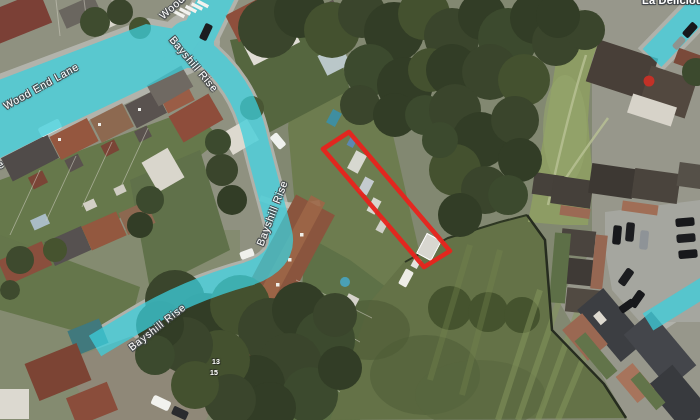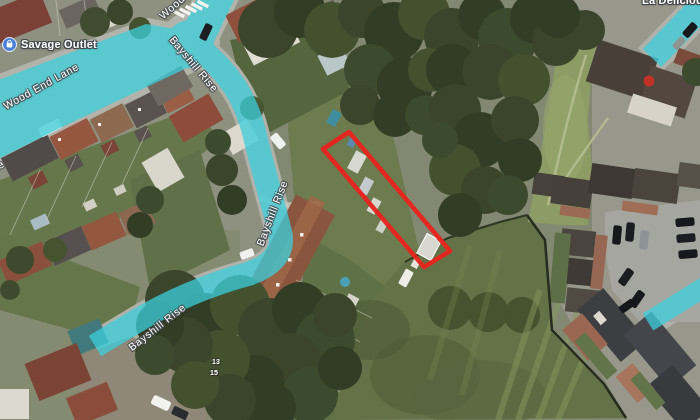--- a/index.html
+++ b/index.html
@@ -497,28 +497,20 @@
   <polygon fill="none" stroke-width="4.5" stroke-linejoin="round" opacity="0.95" points="323,149 349,132 450,251 424,267" stroke="#E8231C"></polygon>
 </svg>
 
   <div class="maplabel" id="lbl-wel">Wood End Lane</div>
   <div class="maplabel" id="lbl-wel2">Wood End Lane</div>
   <div class="maplabel" id="lbl-wood">Wood</div>
   <div class="maplabel" id="lbl-bru">Bayshill Rise</div>
   <div class="maplabel" id="lbl-brm">Bayshill Rise</div>
   <div class="maplabel" id="lbl-brl">Bayshill Rise</div>
 
-  <div class="poilabel" id="lbl-savage">
-    <svg width="15" height="15" viewBox="0 0 15 15">
-      <circle cx="7.5" cy="7.5" r="7" stroke="#ffffff" stroke-width="1" fill="#4A7FD6"></circle>
-      <path d="M5.6 6 v-0.7 a1.9 1.9 0 0 1 3.8 0 V6" stroke="#ffffff" stroke-width="1" fill="none"></path>
-      <rect x="4.7" y="5.8" width="5.6" height="4.6" rx="0.8" fill="#ffffff"></rect>
-    </svg>
-    <span>Savage Outlet</span>
-  </div>
 
   <div class="poilabel" id="lbl-lad">
     <span>La Delicious</span>
   </div>
 
   <div class="housenum" id="num-13">13</div>
   <div class="housenum" id="num-15">15</div>
 </div>
 
 </body></html>

